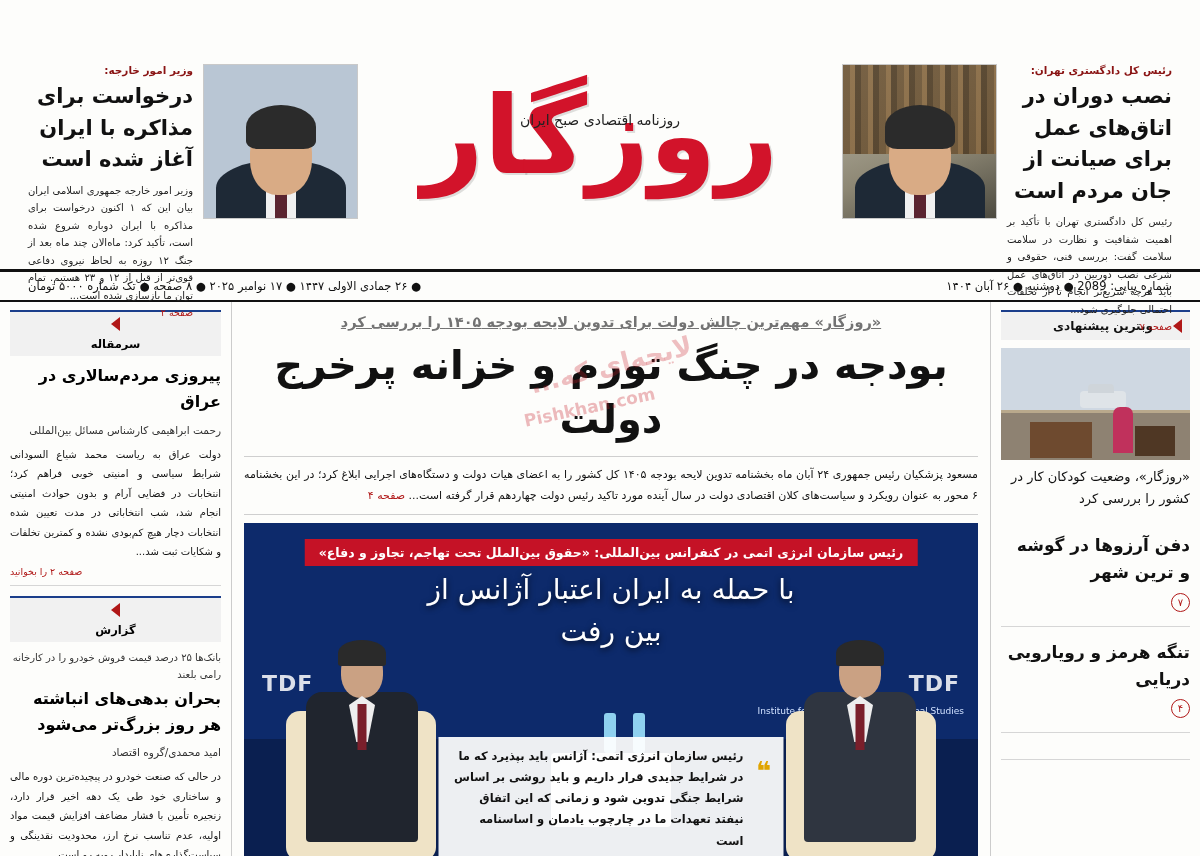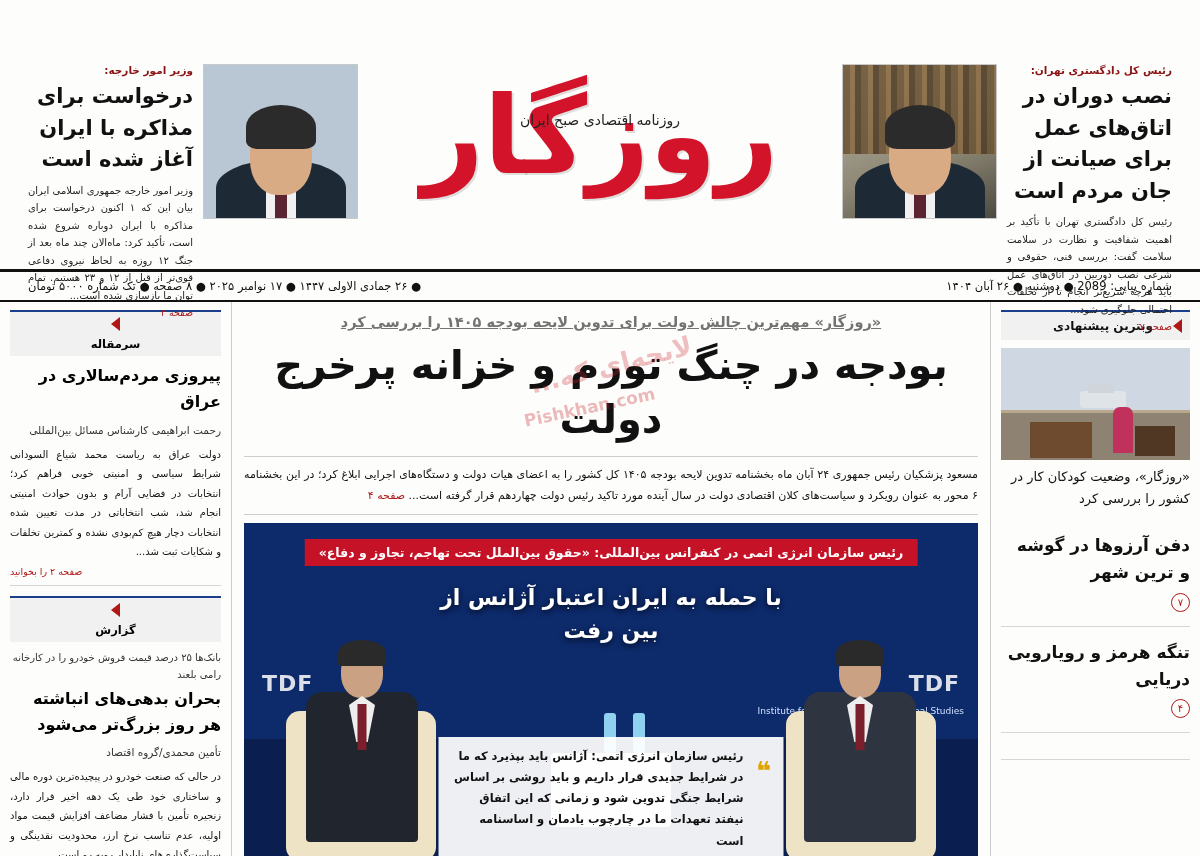--- a/index.html
+++ b/index.html
@@ -190,22 +190,22 @@
   .photo-block {
     position: relative; width: 100%; height: 348px; overflow: hidden;
     background: linear-gradient(#0d2a6b 0 62%, #0a1f50 62% 100%);
   }
   .pb-banner {
     position: absolute; top: 16px; left: 50%; transform: translateX(-50%);
     background: #c51226; color: #fff; font-size: 12.5px; font-weight: bold;
     padding: 6px 14px; white-space: nowrap; z-index: 5;
   }
   .pb-headline {
-    position: absolute; top: 58px; left: 50%; transform: translateX(-50%);
-    color: #fff; font-size: 22px; font-weight: bold; line-height: 1.5;
+    position: absolute; top: 46px; left: 50%; transform: translateX(-50%);
+    color: #fff; font-size: 28px; font-weight: normal; line-height: 1.5;
     text-align: center; text-shadow: 0 2px 6px rgba(0,0,0,.75); z-index: 5;
   }
   .chair {
     position: absolute; bottom: 10px; width: 150px; height: 150px;
     background: #efe3c6; border-radius: 14px;
   }
   .chair.l { left: 42px; }
   .chair.r { right: 42px; }
   .sitter {
     position: absolute; bottom: 18px; width: 120px; height: 205px; z-index: 3;
@@ -397,20 +397,20 @@
         <div class="lc-more">صفحه ۲ را بخوانید</div>
       </div>
 
       <div class="lc-block">
         <div class="lc-head">
           <div class="arrow"></div>
           <div class="t">گزارش</div>
         </div>
         <div class="lc-overline">بانک‌ها ۲۵ درصد قیمت فروش خودرو را در کارخانه رامی بلعند</div>
         <div class="lc-title">بحران بدهی‌های انباشته هر روز بزرگ‌تر می‌شود</div>
-        <div class="lc-author">تأمین محمدی/گروه اقتصاد</div>
+        <div class="lc-author">امید محمدی/گروه اقتصاد</div>
         <div class="lc-body">در حالی که صنعت خودرو در پیچیده‌ترین دوره مالی و ساختاری خود طی یک دهه اخیر قرار دارد، زنجیره تأمین با فشار مضاعف افزایش قیمت مواد اولیه، عدم تناسب نرخ ارز، محدودیت نقدینگی و سیاست‌گذاری‌های ناپایدار روبه رو است...</div>
         <div class="lc-more">صفحه 1 را بخوانید</div>
       </div>
 
     </div>
   </div>
 </div>
 
 </body></html>

